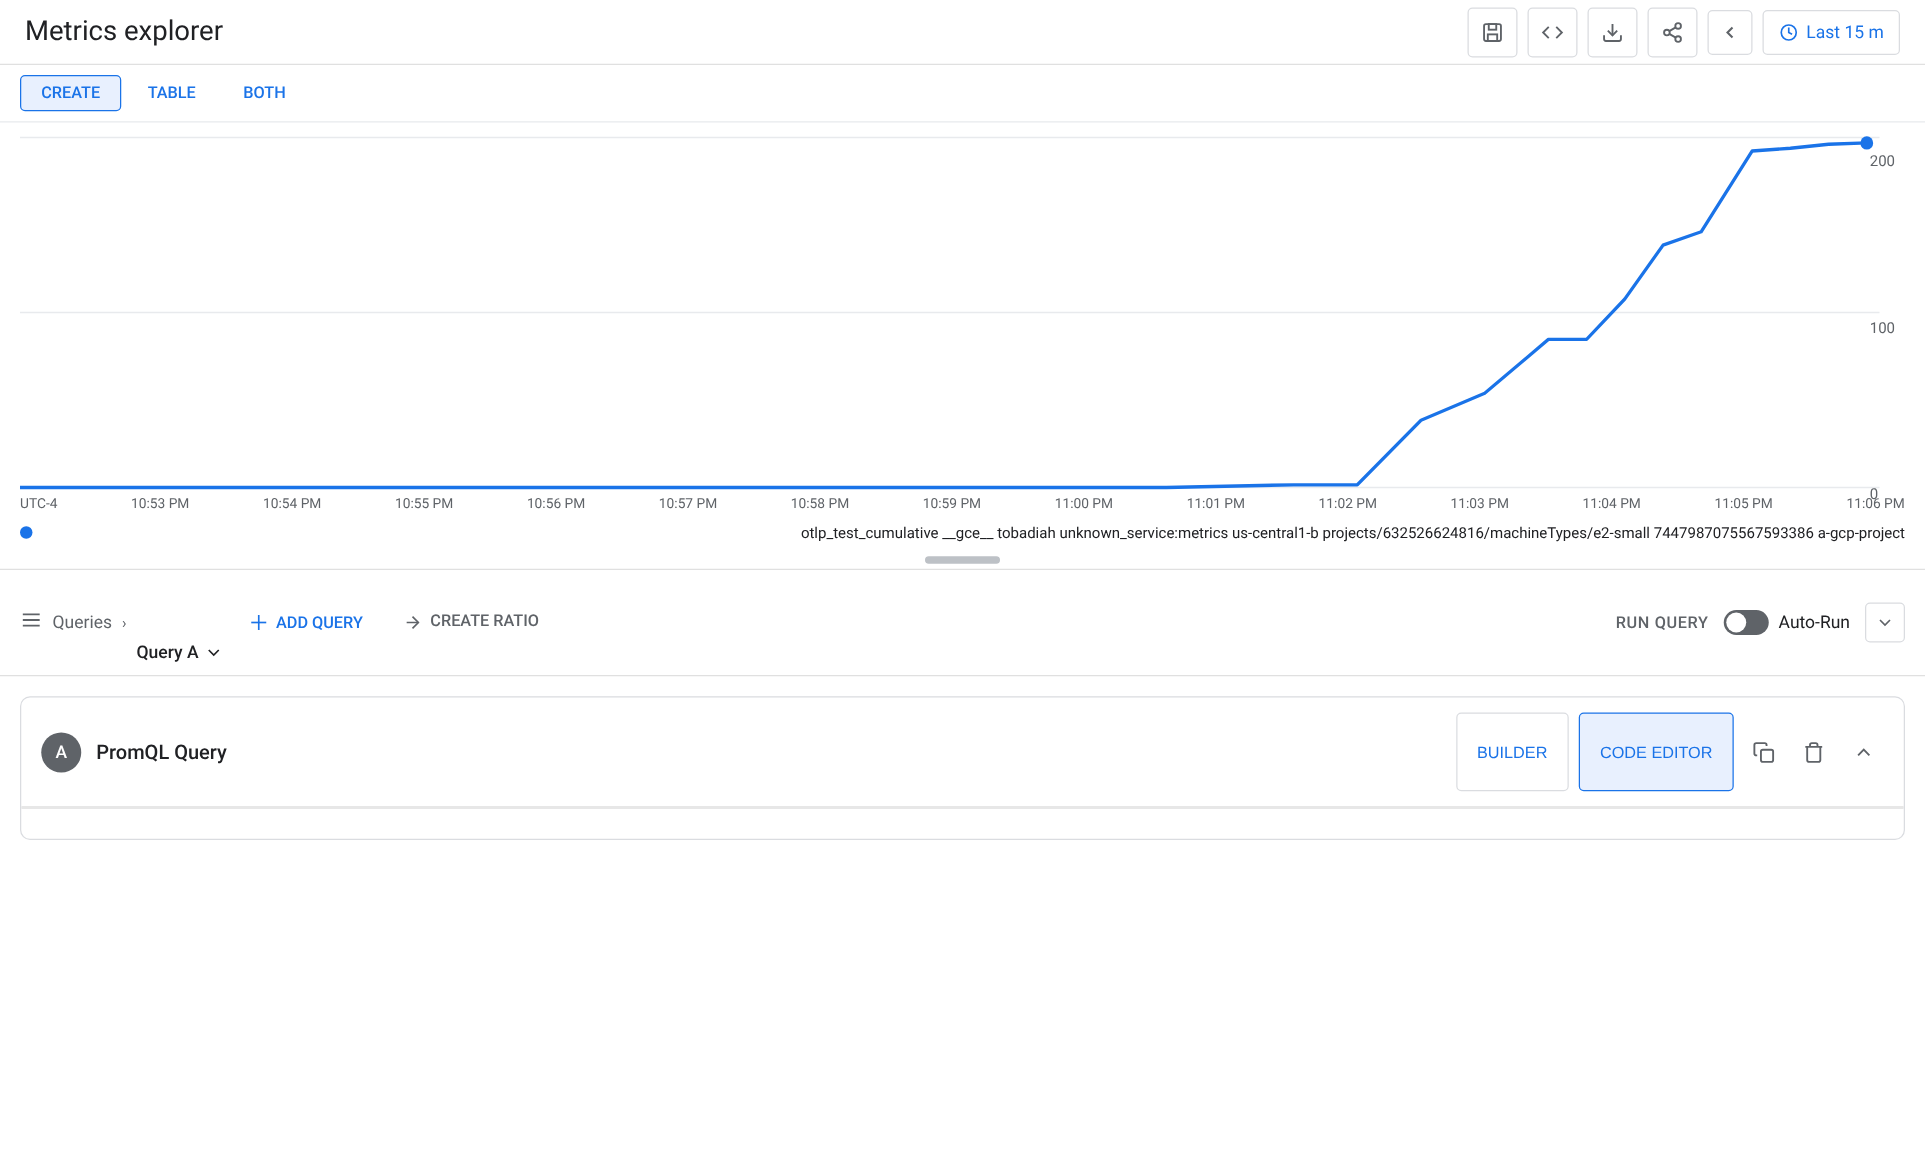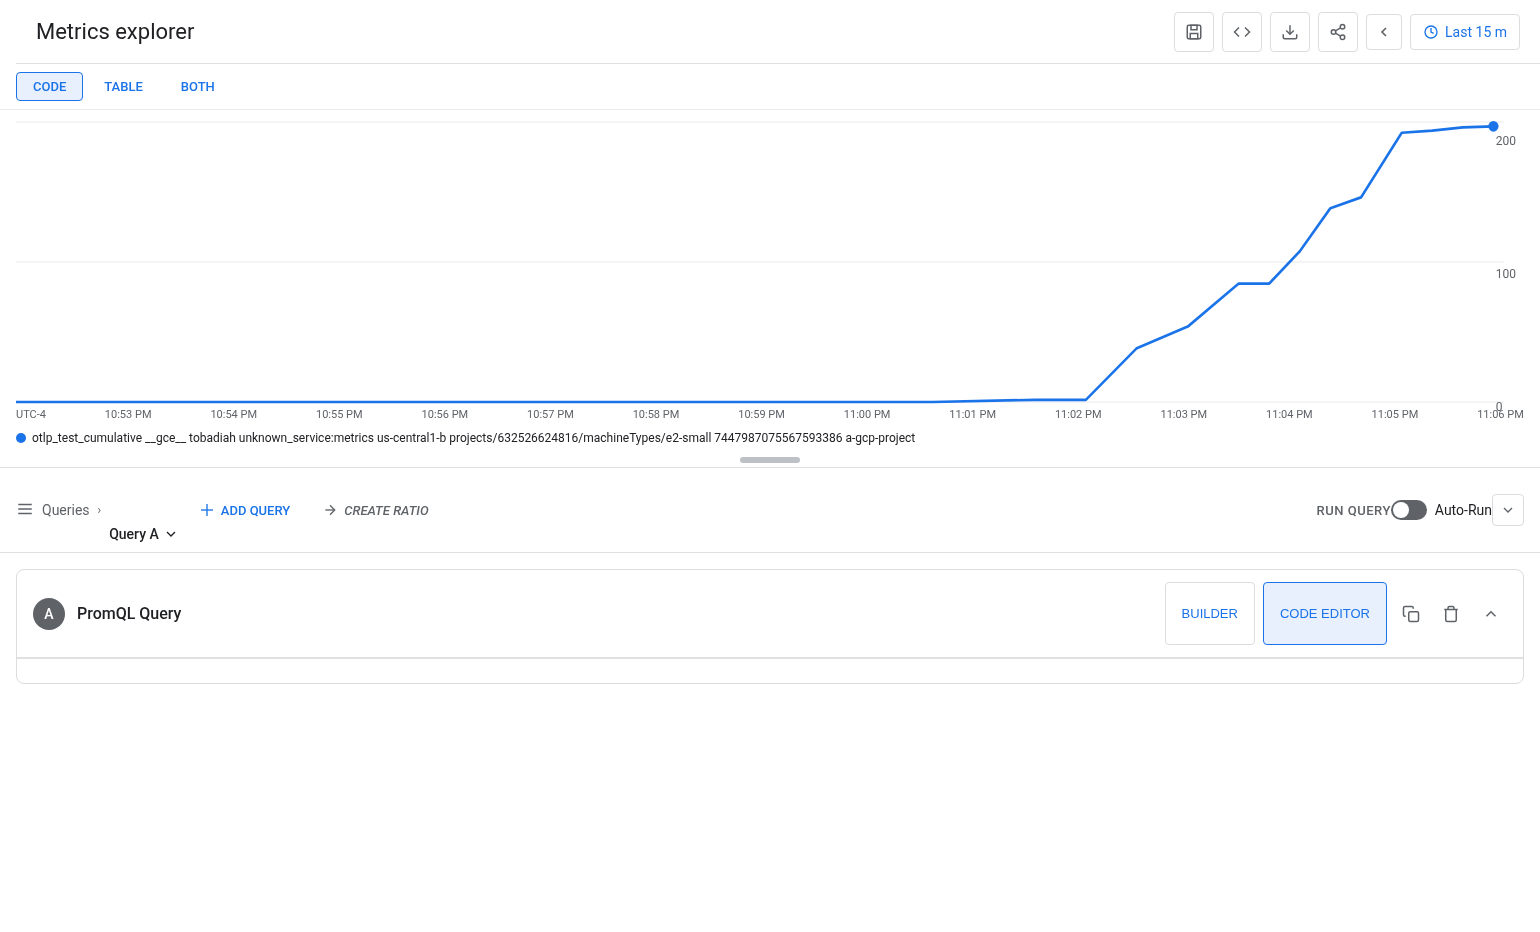--- a/index.html
+++ b/index.html
@@ -1,50 +1,50 @@
 <!DOCTYPE html>
 <html><head>
   <meta charset="utf-8">
   <style>
     * { box-sizing: border-box; margin: 0; padding: 0; }
     body { font-family: 'Google Sans', Roboto, Arial, sans-serif; background: #fff; color: #202124; font-size: 14px; width: 1540px; min-height: 932px; overflow: hidden; }
 
     
-    .header { display: flex; align-items: center; justify-content: space-between; padding: 12px 20px; border-bottom: 1px solid #e0e0e0; height: 64px; margin-left: 16px; }
+    .header { display: flex; align-items: center; justify-content: space-between; padding: 12px 20px; border-bottom: 1px solid #e0e0e0; height: 52px; }
     .header-title { font-size: 22px; font-weight: 400; color: #202124; }
     .header-actions { display: flex; align-items: center; gap: 8px; }
     .header-icon-btn { width: 40px; height: 40px; border: 1px solid #dadce0; border-radius: 4px; display: flex; align-items: center; justify-content: center; cursor: pointer; color: #5f6368; background: #fff; }
     .time-btn { display: flex; align-items: center; gap: 6px; padding: 0 12px; height: 36px; border: 1px solid #dadce0; border-radius: 4px; cursor: pointer; color: #1a73e8; font-size: 14px; background: #fff; white-space: nowrap; }
     .back-btn { width: 36px; height: 36px; border: 1px solid #dadce0; border-radius: 4px; display: flex; align-items: center; justify-content: center; cursor: pointer; color: #5f6368; background: #fff; }
 
     
     .view-tabs { display: flex; align-items: center; padding: 8px 16px; gap: 4px; border-bottom: 1px solid #e8eaed; }
     .view-tab { padding: 6px 16px; border-radius: 4px; cursor: pointer; font-size: 13px; font-weight: 500; color: #1a73e8; border: 1px solid transparent; }
     .view-tab.active { background: #e8f0fe; border-color: #1a73e8; color: #1a73e8; }
 
     
     .chart-area { position: relative; padding: 12px 16px 0 16px; border-bottom: 1px solid #e0e0e0; }
     .chart-container { position: relative; width: 100%; height: 280px; }
     .chart-y-labels { position: absolute; right: 8px; top: 12px; height: 100%; display: flex; flex-direction: column; justify-content: space-between; color: #5f6368; font-size: 12px; pointer-events: none; }
     .chart-x-labels { display: flex; justify-content: space-between; padding: 4px 0; color: #5f6368; font-size: 11px; margin-top: 2px; }
-    .chart-legend { padding: 6px 0 8px 0; font-size: 12px; color: #202124; display: flex; align-items: center; gap: 6px; }
+    .chart-legend { padding: 6px 0 8px 0; font-size: 12px; color: #202124; display: flex; align-items: center; gap: 6px; justify-content: space-between; }
     .legend-dot { width: 10px; height: 10px; border-radius: 50%; background: #1a73e8; display: inline-block; }
     .chart-scrollbar { display: flex; justify-content: center; padding: 4px 0; }
     .scrollbar-thumb { width: 60px; height: 6px; background: #bdc1c6; border-radius: 3px; }
 
     
     .queries-bar { display: flex; align-items: center; padding: 10px 16px; border-bottom: 1px solid #e0e0e0; gap: 16px; }
     .queries-left { display: flex; align-items: center; gap: 8px; flex: 1; }
     .queries-icon { color: #5f6368; }
     .queries-label { color: #5f6368; font-size: 14px; }
     .queries-chevron { color: #5f6368; font-size: 12px; }
     .query-selector { display: flex; align-items: center; gap: 4px; cursor: pointer; color: #202124; font-size: 14px; font-weight: 500; margin-top: 48px; }
     .add-query-btn { display: flex; align-items: center; gap: 6px; color: #1a73e8; font-size: 13px; font-weight: 500; cursor: pointer; padding: 6px 12px; border-radius: 4px; }
-    .create-ratio-btn { display: flex; align-items: flex-end; gap: 6px; color: #5f6368; font-size: 13px; font-weight: 500; cursor: pointer; padding: 6px 12px; border-radius: 4px; font-style: italic; }
-    .queries-right { display: flex; align-items: center; gap: 0; margin-left: 48px; }
+    .create-ratio-btn { display: flex; align-items: flex-start; gap: 6px; color: #5f6368; font-size: 13px; font-weight: 500; cursor: pointer; padding: 6px 12px; border-radius: 4px; }
+    .queries-right { display: flex; align-items: center; gap: 12px; margin-left: 48px; }
     .run-query-btn { font-size: 13px; font-weight: 500; color: #5f6368; cursor: pointer; letter-spacing: 0.5px; }
     .auto-run-toggle { display: flex; align-items: center; gap: 8px; justify-content: space-between; }
     .toggle-switch { width: 36px; height: 20px; border-radius: 10px; background: #5f6368; position: relative; cursor: pointer; }
     .toggle-knob { width: 16px; height: 16px; border-radius: 50%; background: #fff; position: absolute; top: 2px; left: 2px; transition: left 0.2s; }
     .auto-run-label { font-size: 14px; color: #202124; }
     .collapse-btn { width: 32px; height: 32px; display: flex; align-items: center; justify-content: center; cursor: pointer; color: #5f6368; border: 1px solid #dadce0; border-radius: 4px; }
 
     
     .query-section { margin: 16px; border: 1px solid #dadce0; border-radius: 8px; overflow: hidden; }
     .query-header { display: flex; align-items: center; justify-content: space-between; padding: 12px 16px; border-bottom: 1px solid #e0e0e0; }
@@ -115,21 +115,21 @@
       <svg width="16" height="16" viewBox="0 0 24 24" fill="none" stroke="#1a73e8" stroke-width="2">
           <circle cx="12" cy="12" r="9"></circle>
           <polyline points="12 6 12 12 16 14"></polyline>
         </svg>
       <span>Last 15 m</span>
     </div>
   </div>
 </div>
 
 <div class="view-tabs">
-  <div class="view-tab active">CODE</div>
+  <div class="view-tab active">CREATE</div>
   <div class="view-tab">TABLE</div>
   <div class="view-tab">BOTH</div>
 </div>
 
 <div class="chart-area">
   <div class="chart-container">
     <div class="chart-y-labels">
       <span>200</span>
       <span>100</span>
       <span>0</span>

